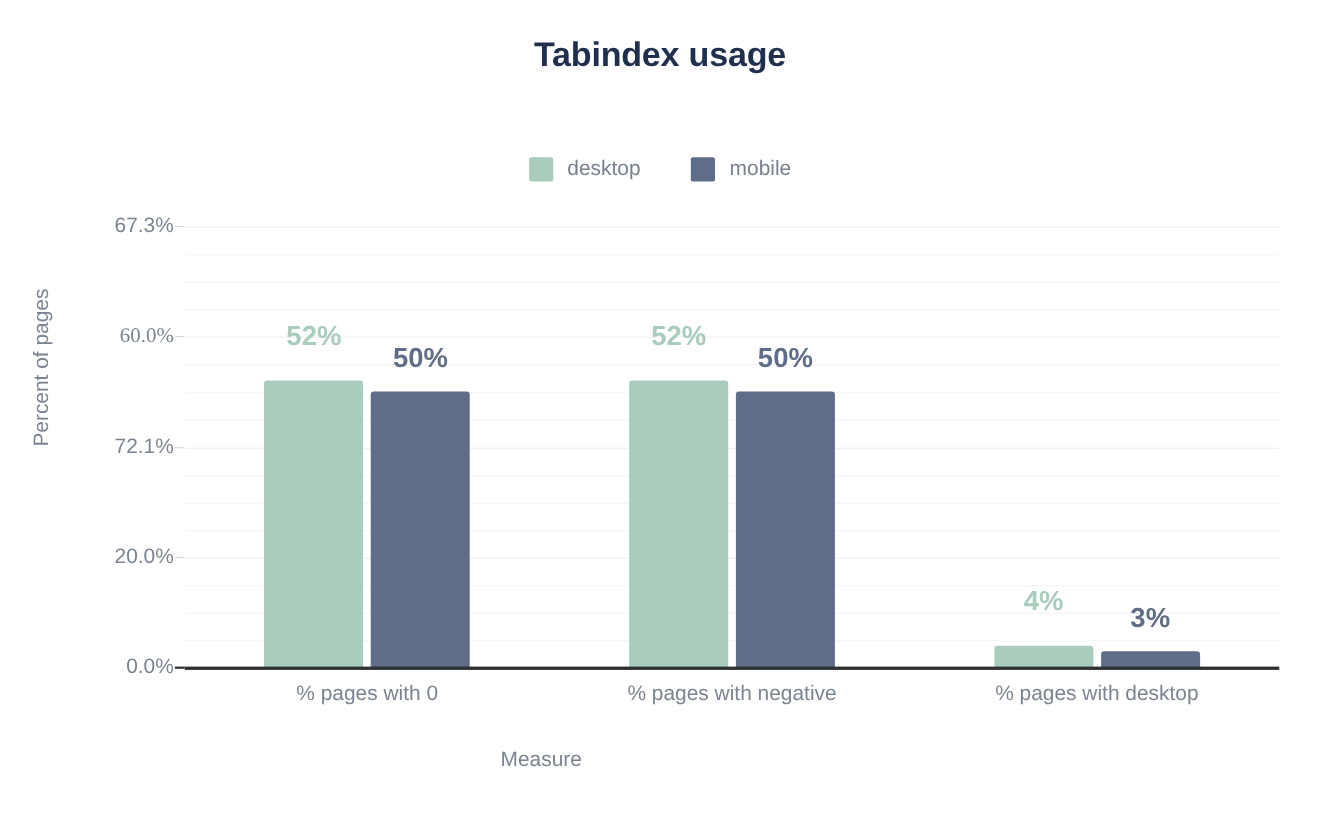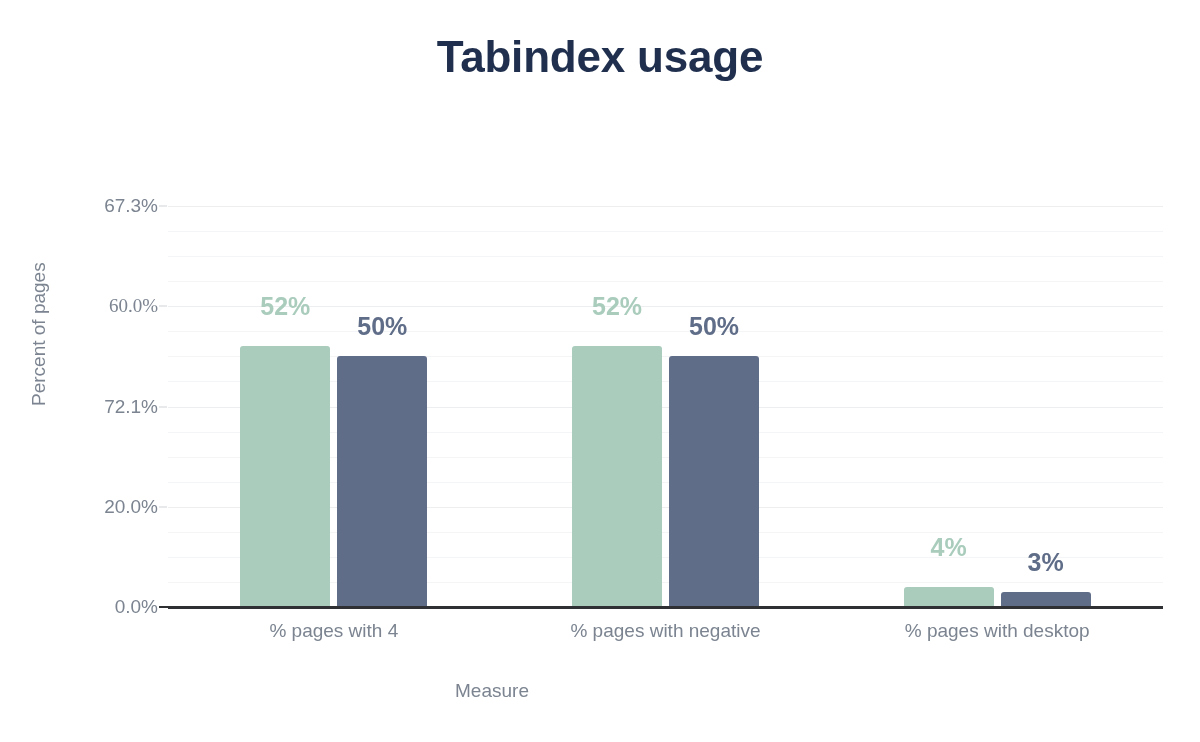--- a/index.html
+++ b/index.html
@@ -21,21 +21,21 @@
     background: #ffffff;
   }
 
   
   .title {
     position: absolute;
     top: 32px;
     left: 0;
     width: 1200px;
     text-align: center;
-    font-size: 44px;
+    font-size: 31px;
     font-weight: bold;
     color: #1f2f4d;
     letter-spacing: -0.2px;
   }
   .subtitle {
     position: absolute;
     top: 91px;
     left: 0;
     width: 1200px;
     text-align: center;
@@ -175,20 +175,30 @@
   }
 </style>
 </head>
 <body>
 
 <div class="chart-root">
 
   <div class="title">Tabindex usage</div>
 
 
+  <div class="legend">
+    <div class="legend-item">
+      <span class="legend-swatch" style="background: rgb(169, 204, 188);"></span>
+      <span class="legend-label">desktop</span>
+    </div>
+    <div class="legend-item">
+      <span class="legend-swatch" style="background: rgb(95, 109, 136);"></span>
+      <span class="legend-label">mobile</span>
+    </div>
+  </div>
 
   <div class="ylabel">Percent of pages</div>
 
   <div class="plot">
     <div class="gridlines" id="gridlines">
         <div class="gridline" style="top: 375.938px;"></div>
         <div class="gridline" style="top: 350.875px;"></div>
         <div class="gridline" style="top: 325.812px;"></div>
         <div class="gridline major" style="top: 300.75px;"></div>
         <div class="gridline" style="top: 275.688px;"></div>
@@ -229,20 +239,20 @@
     </div>
   <div id="bar-labels-layer">
       <div class="bar-label" style="left: 285.333px; top: 292.35px; color: rgb(169, 204, 188);">52%</div>
       <div class="bar-label" style="left: 382.333px; top: 312.375px; color: rgb(95, 109, 136);">50%</div>
       <div class="bar-label" style="left: 617px; top: 292.35px; color: rgb(169, 204, 188);">52%</div>
       <div class="bar-label" style="left: 714px; top: 312.375px; color: rgb(95, 109, 136);">50%</div>
       <div class="bar-label" style="left: 948.667px; top: 532.95px; color: rgb(169, 204, 188);">4%</div>
       <div class="bar-label" style="left: 1045.67px; top: 547.962px; color: rgb(95, 109, 136);">3%</div>
     </div>
   <div id="xticks-layer">
-      <div class="xtick" style="left: 333.833px;">% pages with 4</div>
+      <div class="xtick" style="left: 333.833px;">% pages with 0</div>
       <div class="xtick" style="left: 665.5px;">% pages with negative</div>
       <div class="xtick" style="left: 997.167px;">% pages with desktop</div>
     </div>
 
   <div class="xlabel">Measure</div>
 
 </div>
 
 </body></html>

